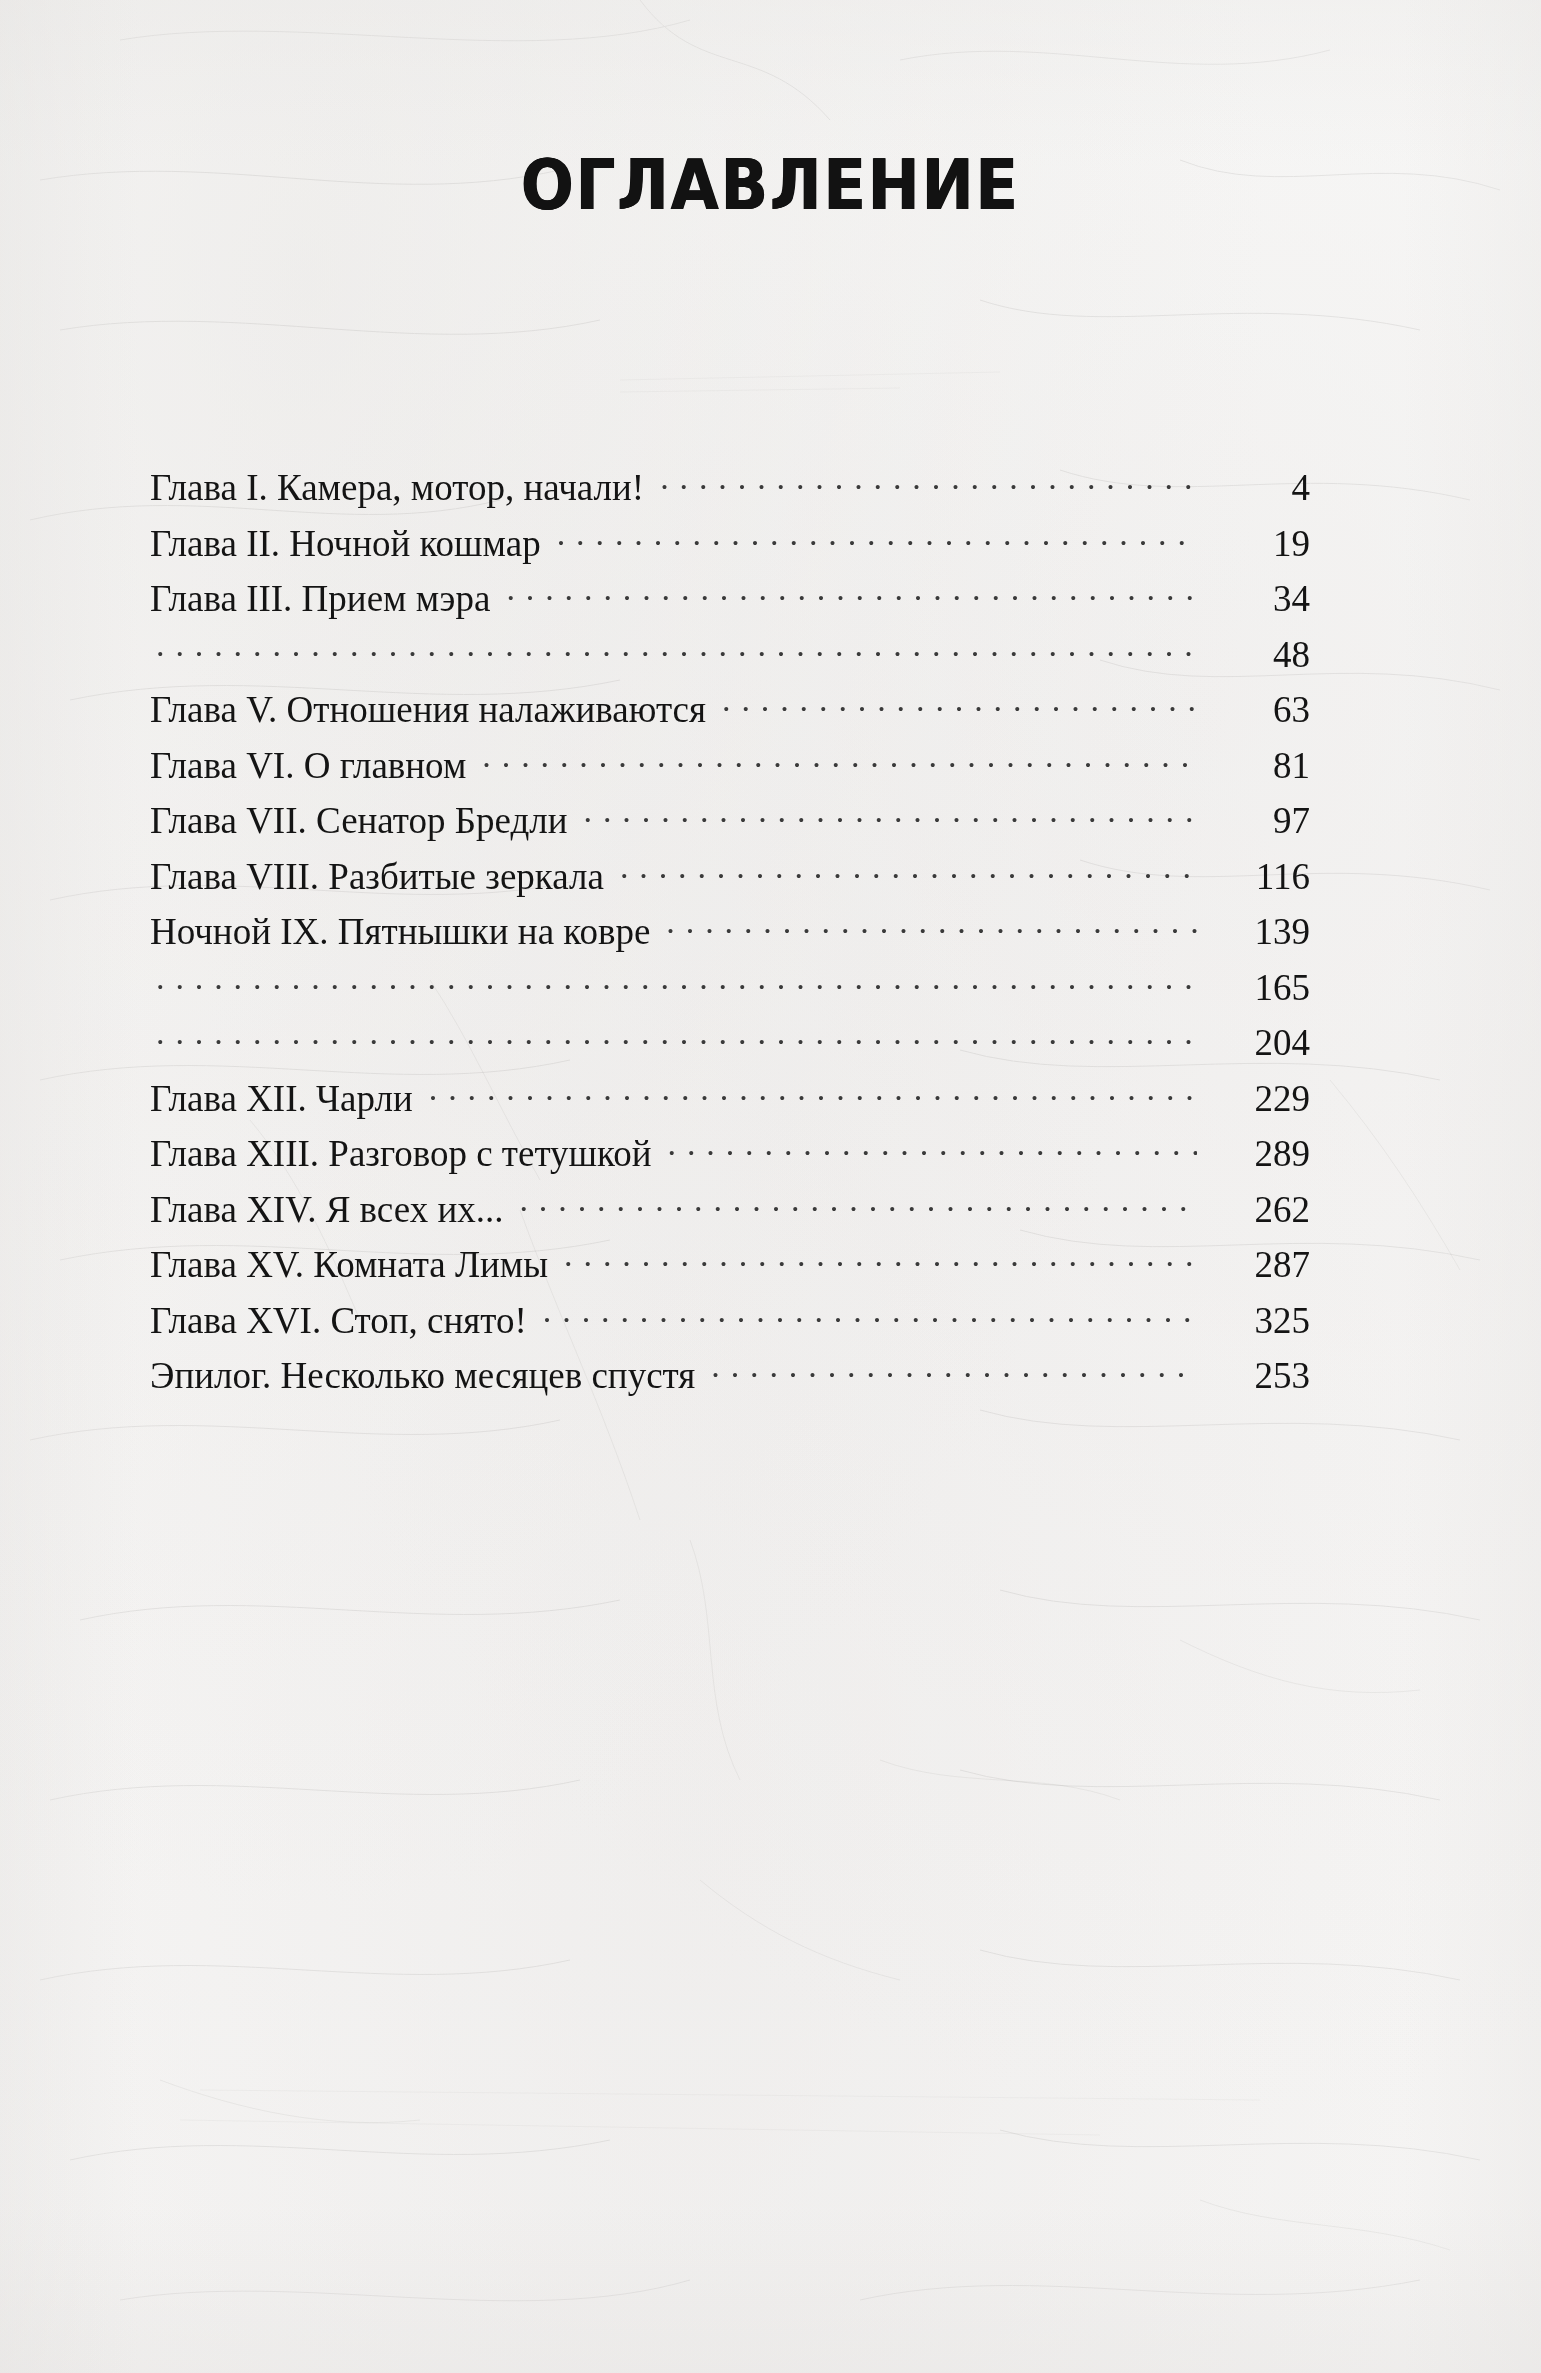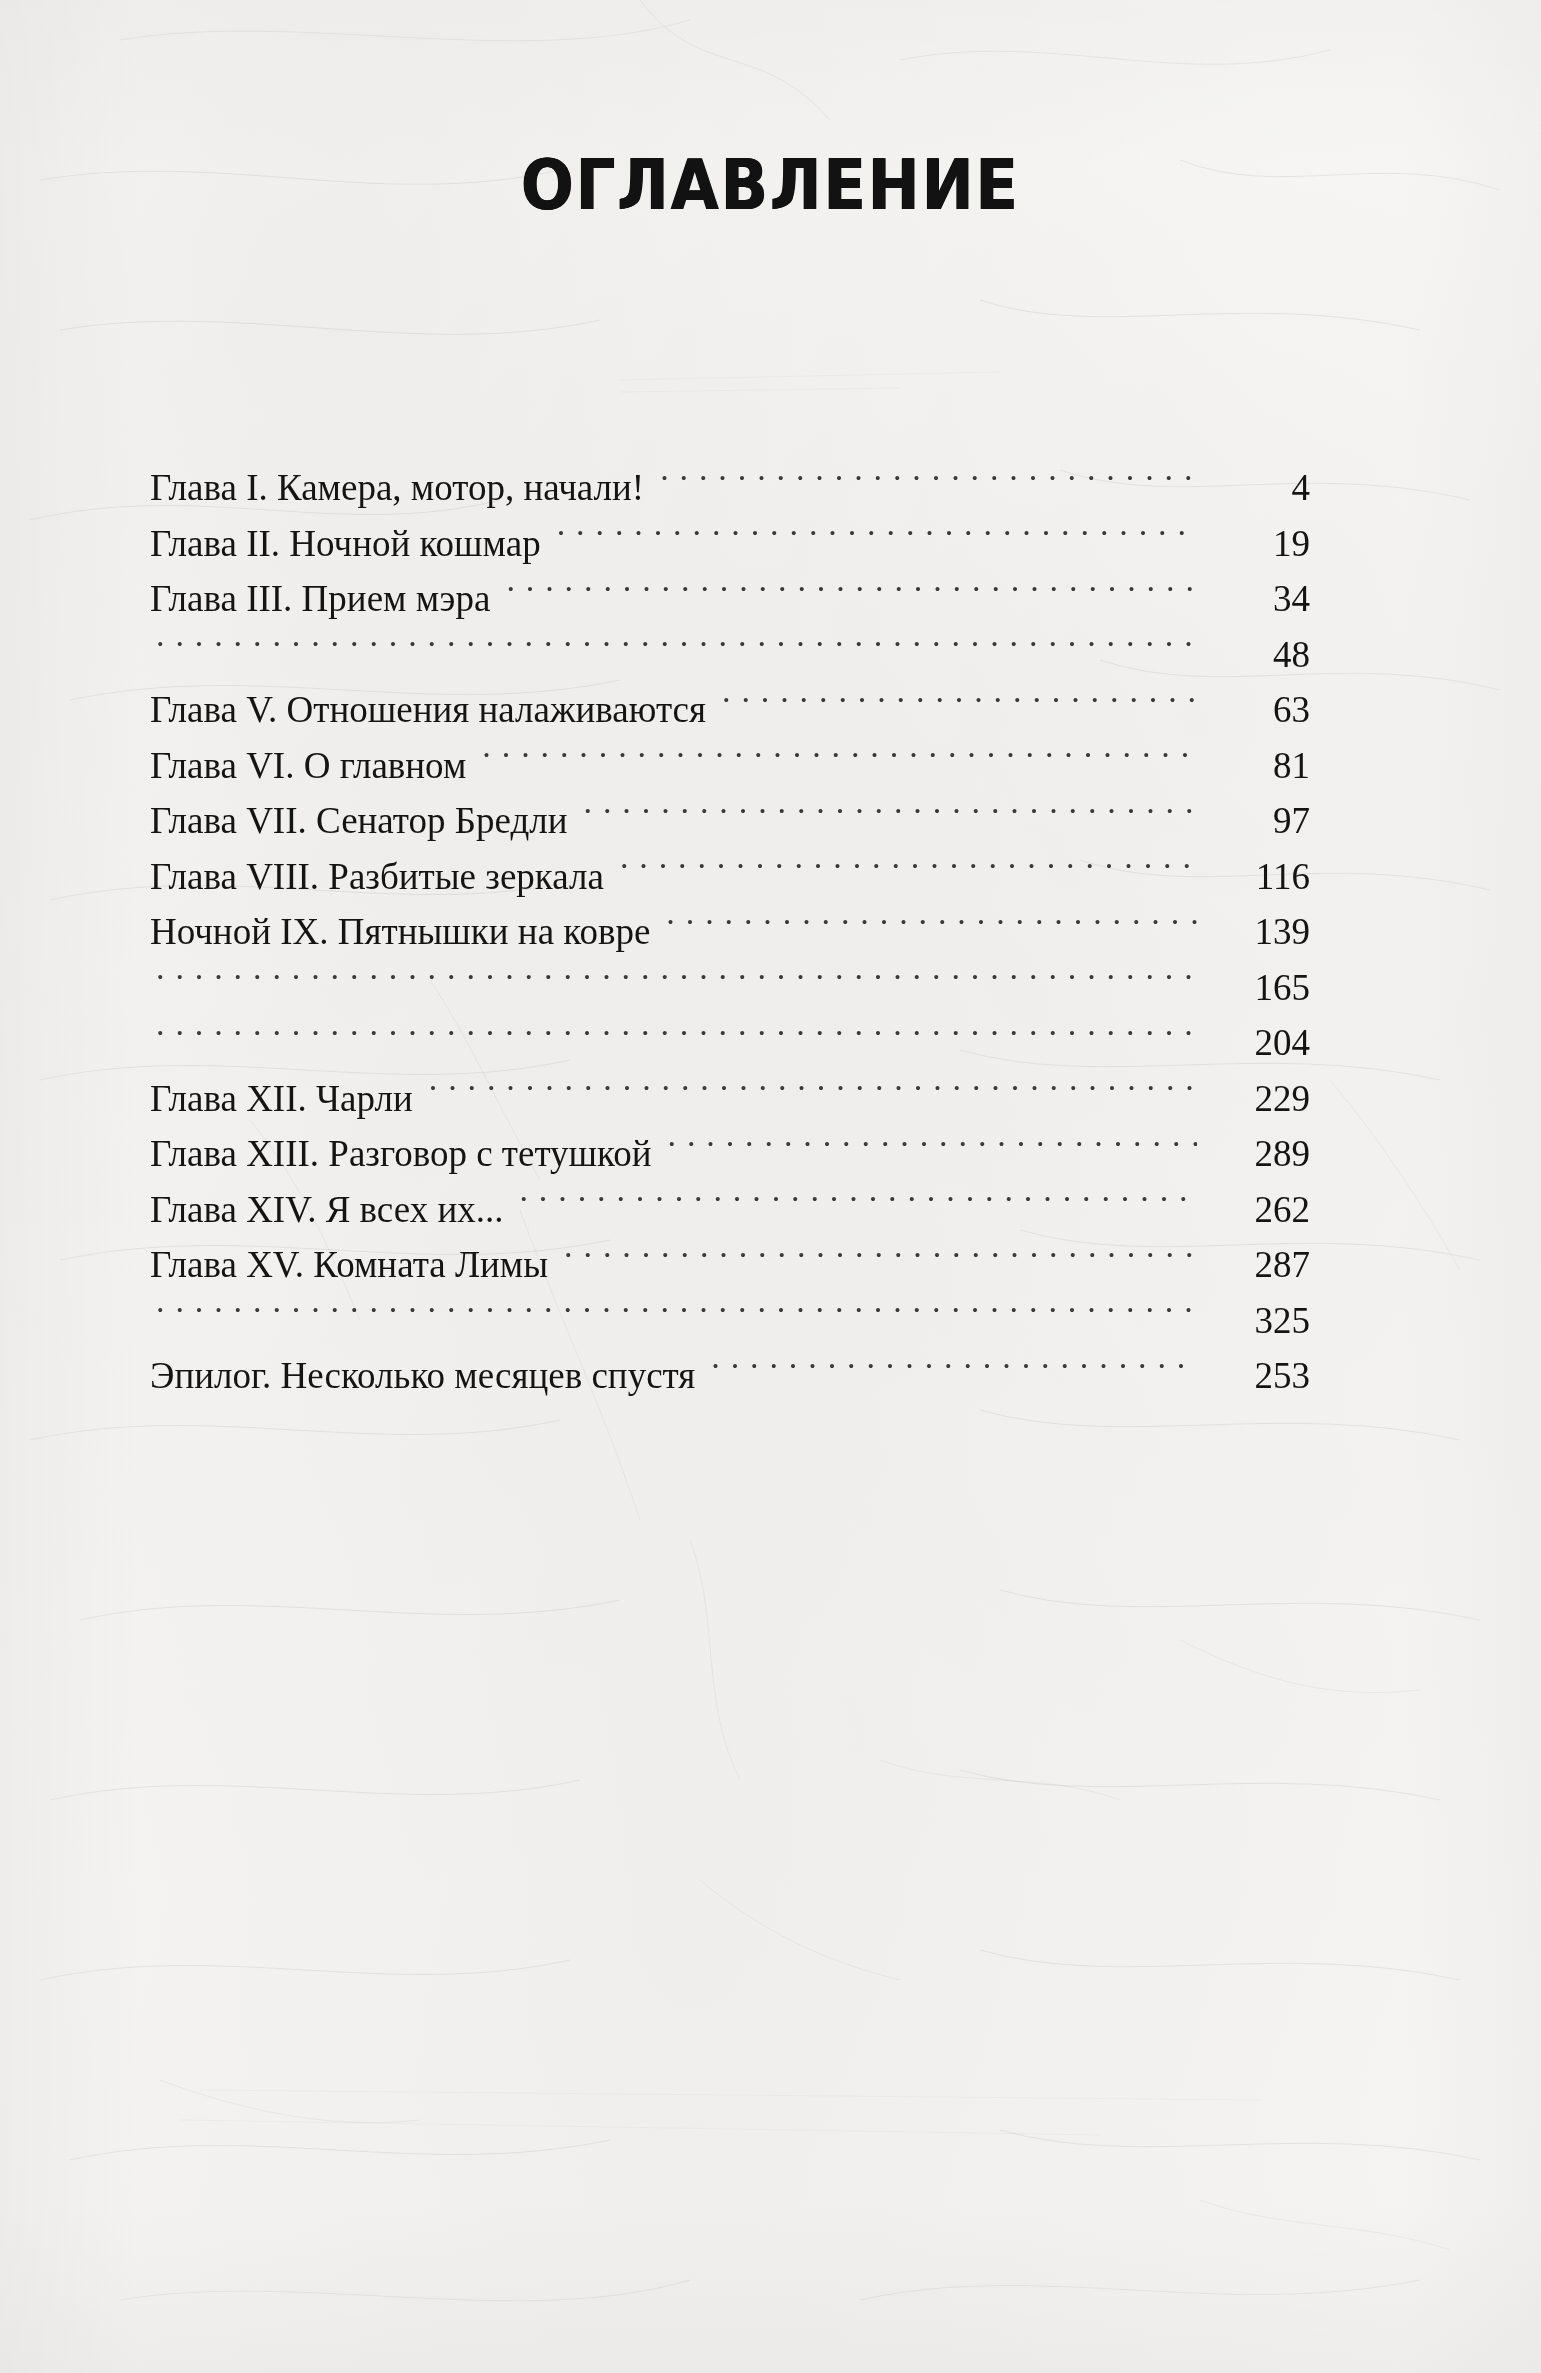--- a/index.html
+++ b/index.html
@@ -67,21 +67,21 @@
 
   .toc-list {
     position: absolute;
     top: 440px;
     left: 150px;
     width: 1160px;
   }
 
   .toc-row {
     display: flex;
-    align-items: flex-start;
+    align-items: center;
     font-size: 37px;
     line-height: 55.5px;
     color: #141414;
     white-space: nowrap;
   }
 
   .toc-label {
     flex: 0 0 auto;
     padding-right: 10px;
   }
@@ -239,20 +239,21 @@
         <span class="toc-label">Глава XIV. Я всех их...</span>
         <span class="toc-dots"></span>
         <span class="toc-page">262</span>
       </div>
       <div class="toc-row">
         <span class="toc-label">Глава XV. Комната Лимы</span>
         <span class="toc-dots"></span>
         <span class="toc-page">287</span>
       </div>
       <div class="toc-row">
+        <span class="toc-label">Глава XVI. Стоп, снято!</span>
         <span class="toc-dots"></span>
         <span class="toc-page">325</span>
       </div>
       <div class="toc-row">
         <span class="toc-label">Эпилог. Несколько месяцев спустя</span>
         <span class="toc-dots"></span>
         <span class="toc-page">253</span>
       </div>
     </div>
 </div>

